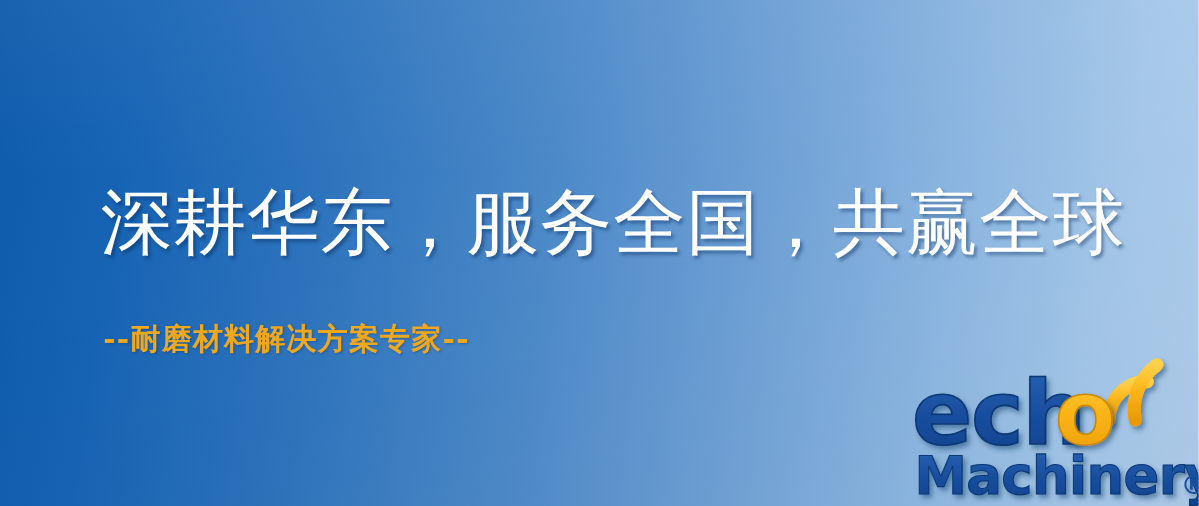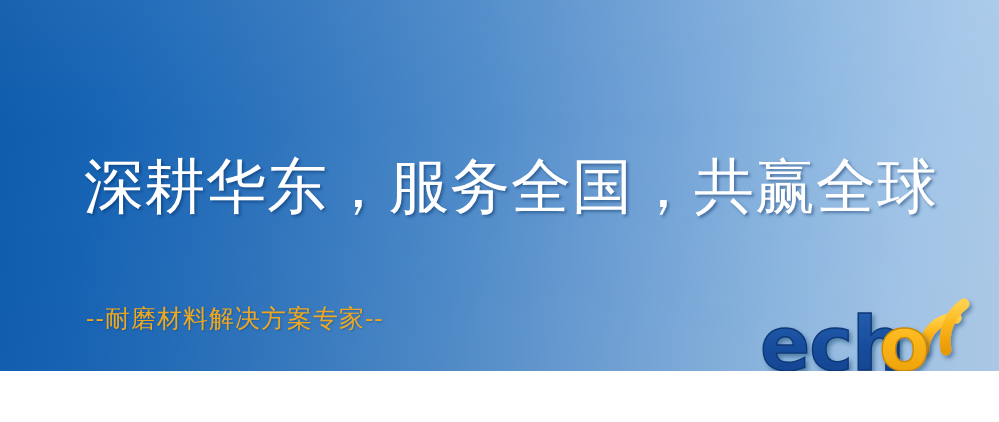--- a/index.html
+++ b/index.html
@@ -8,21 +8,21 @@
     padding: 0;
     background: #ffffff;
   }
   body {
     font-family: "Liberation Sans", sans-serif;
   }
 
   .banner {
     position: relative;
     width: 999px;
-    height: 371px;
+    height: 422px;
     overflow: hidden;
     background: linear-gradient(100deg,
         #0d5aab 0%,
         #1764b5 12%,
         #2e74bd 28%,
         #4d8ac9 46%,
         #6ea0d5 62%,
         #8db7e1 78%,
         #a3c6e8 90%,
         #aecbe9 100%);
@@ -55,27 +55,26 @@
     z-index: 3;
   }
 
   .subtitle {
     position: absolute;
     left: 86px;
     top: 268px;
     font-family: "DejaVu Serif", "Liberation Serif", serif;
     font-size: 25px;
     line-height: 30px;
-    font-weight: 400;
+    font-weight: 700;
     color: #efa81e;
     letter-spacing: 1px;
     white-space: nowrap;
     text-shadow: 1px 1px 2px rgba(0, 40, 90, 0.30);
     z-index: 3;
-    margin-top: 36px;
   }
 
   
   .logo {
     position: absolute;
     left: 760px;
     top: 294px;
     width: 252px;
     height: 128px;
     z-index: 4;

